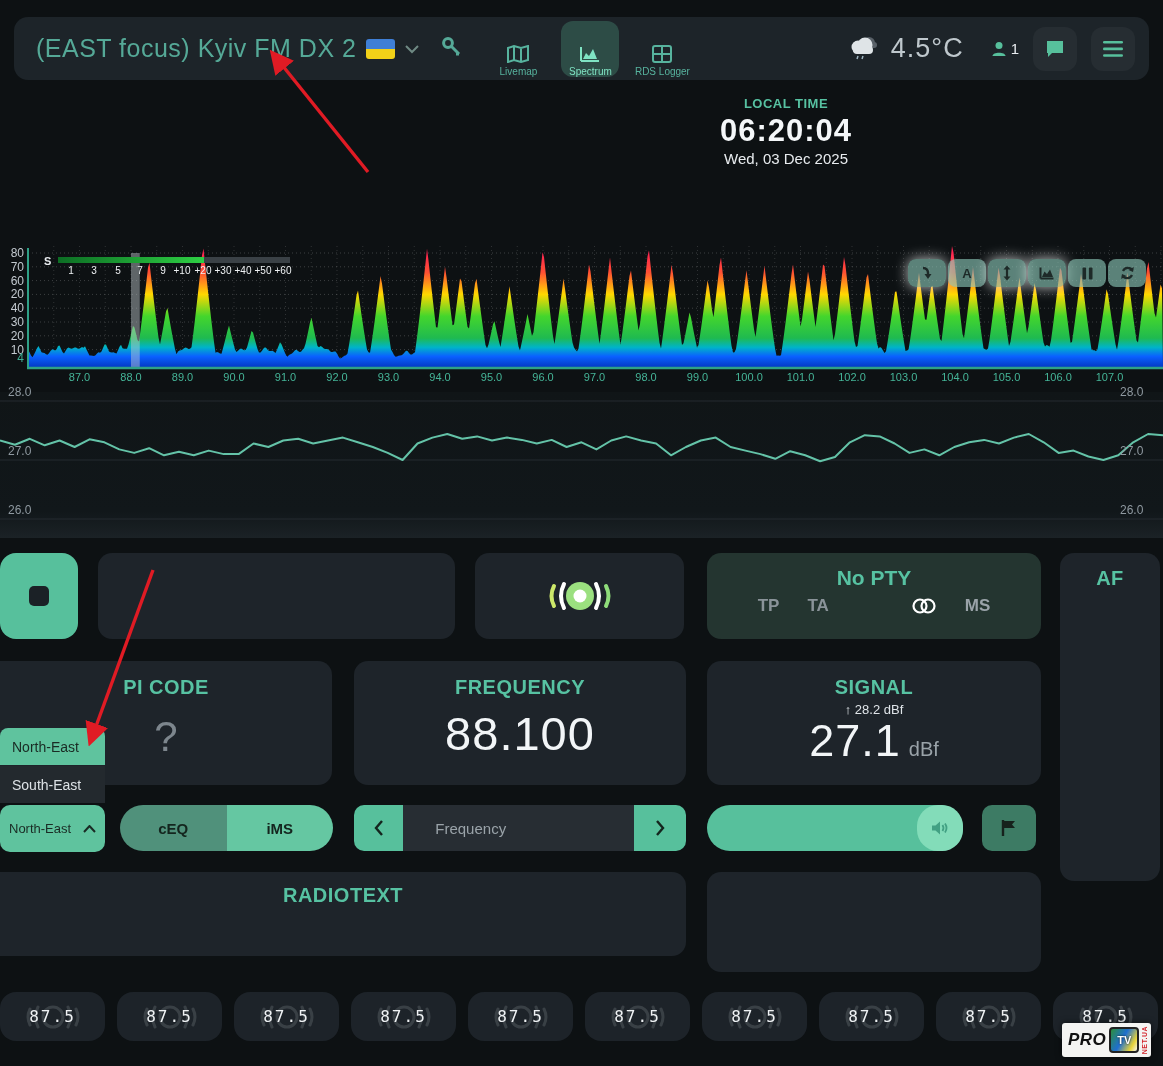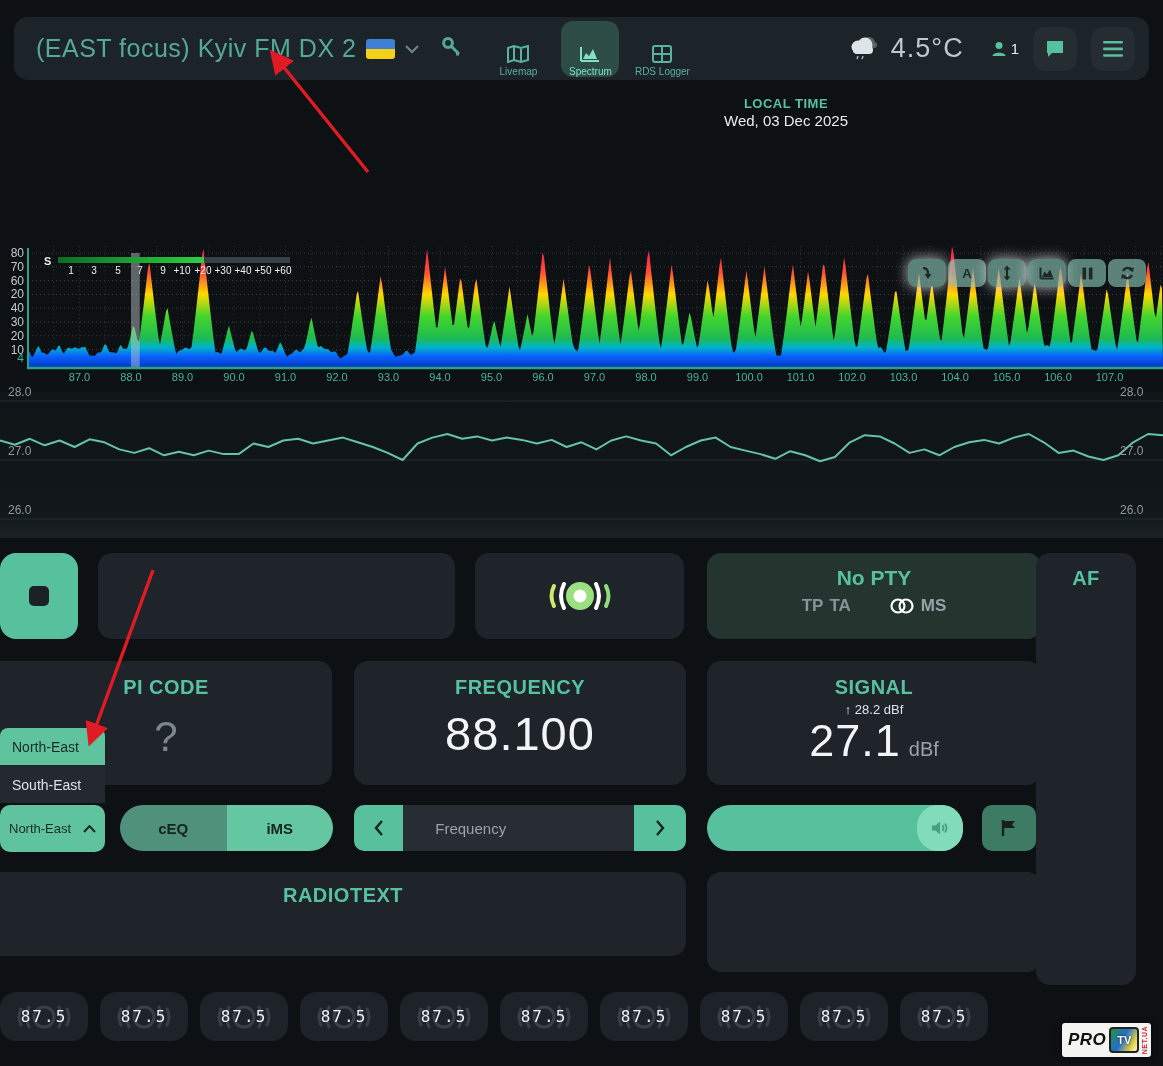--- a/index.html
+++ b/index.html
@@ -56,21 +56,21 @@
 
   
   .panel { position:absolute; background:#1e242a; border-radius:14px; }
   .ptitle { font-size:20px; font-weight:bold; color:#57c2a2; text-align:center; letter-spacing:.5px; }
   .stopbtn { position:absolute; left:0; top:553px; width:78px; height:86px; border:none;
              background:#57c09c; border-radius:16px; cursor:pointer; }
   .stopbtn .sq { width:20px; height:20px; border-radius:5px; background:#1b2126; margin:0 auto; }
   .pty-panel { position:absolute; left:707px; top:553px; width:334px; height:86px;
                background:#243530; border-radius:14px; text-align:center; }
   .pty-val { font-size:21px; font-weight:bold; color:#57c2a2; margin-top:13px; }
-  .pty-row { display:flex; align-items:center; justify-content:center; gap:6px; margin-top:6px; }
+  .pty-row { display:flex; align-items:center; justify-content:center; gap:28px; margin-top:6px; }
   .pty-row .fl { font-size:17px; font-weight:bold; color:#8a9399; }
   .pty-row .ms { font-size:17px; font-weight:bold; color:#9aa3a9; }
   .bigq { font-size:42px; color:#7d868d; text-align:center; margin-top:14px; }
   .bigfreq { font-size:47px; color:#f2f5f7; text-align:center; margin-top:7px; letter-spacing:1px; }
   .sigpeak { font-size:13px; color:#dfe4e8; text-align:center; margin-top:3px; }
   .sigval { text-align:center; margin-top:-2px; }
   .sigval .v { font-size:45px; color:#f2f5f7; letter-spacing:1px; }
   .sigval .u { font-size:20px; color:#9aa3a9; margin-left:8px; }
 
   
@@ -99,21 +99,21 @@
                    font-size:15px; padding-left:32px; font-family:"Liberation Sans", sans-serif; }
   .stepper input::placeholder { color:#9aa3a9; }
   .vol { position:absolute; left:707px; top:805px; width:256px; height:46px; background:#57c09c;
          border-radius:23px; cursor:pointer; }
   .vol .thumb { position:absolute; right:0; top:0; width:46px; height:46px; background:#83dcb9;
                 border-radius:21px; display:flex; align-items:center; justify-content:center; }
   .flagbtn { position:absolute; left:982px; top:805px; width:54px; height:46px; background:#3d7b64;
              border:none; border-radius:10px; cursor:pointer; display:flex; align-items:center; justify-content:center; }
 
   
-  .presets { position:absolute; left:0; top:992px; width:988px; display:flex; gap:12px; }
+  .presets { position:absolute; left:0; top:992px; width:1158px; display:flex; gap:12px; }
   .preset { position:relative; flex:1; height:49px; background:#1d2329; border:none; border-radius:16px;
             color:#eef1f3; font-family:"DejaVu Sans Mono", monospace; font-size:16px; letter-spacing:2px;
             cursor:pointer; overflow:hidden; }
   .preset svg { position:absolute; left:50%; top:50%; transform:translate(-50%,-50%); opacity:.16; }
   .preset span { position:relative; }
 
   
   .logo { position:absolute; left:1062px; top:1023px; height:34px; background:#f4f4f2; border-radius:3px;
           display:flex; align-items:center; padding:2px 3px 2px 6px; box-shadow:0 0 6px rgba(0,0,0,.6); }
   .logo .pro { font-size:17px; font-weight:bold; color:#111; letter-spacing:.5px; font-style:italic; }
@@ -202,20 +202,21 @@
             <rect y="0" width="20" height="2.6" rx="1.3" fill="#57c09c"></rect>
             <rect y="6.6" width="20" height="2.6" rx="1.3" fill="#57c09c"></rect>
             <rect y="13.2" width="20" height="2.6" rx="1.3" fill="#57c09c"></rect>
           </svg>
       </button>
     </div>
   </div>
 
   <div class="clock">
     <div class="lab">LOCAL TIME</div>
+    <div class="tm">06:20:04</div>
     <div class="dt">Wed, 03 Dec 2025</div>
   </div>
 
   <svg id="spectrum-svg" class="spec-wrap" width="1163" height="152" viewBox="0 0 1163 152">
     <defs>
       <linearGradient id="specgrad" x1="0" y1="13" x2="0" y2="128" gradientUnits="userSpaceOnUse">
         <stop offset="0" stop-color="#ff2450"></stop>
           <stop offset="0.17" stop-color="#ff5033"></stop>
         <stop offset="0.36" stop-color="#ffd800"></stop>
           <stop offset="0.55" stop-color="#44d62c"></stop>
@@ -422,21 +423,21 @@
       <span class="fl">TA</span>
       <span style="width:26px"></span>
       <svg width="26" height="16" viewBox="0 0 26 16">
           <circle cx="9" cy="8" r="6.5" fill="none" stroke="#ffffff" stroke-width="2.2"></circle>
           <circle cx="17" cy="8" r="6.5" fill="none" stroke="#ffffff" stroke-width="2.2"></circle>
         </svg>
       <span class="ms">MS</span>
     </div>
   </div>
 
-  <div class="panel" style="left:1036px; top:553px; width:100px; height:432px;">
+  <div class="panel" style="left:1060px; top:553px; width:100px; height:328px;">
     <div class="ptitle" style="margin-top:14px;">AF</div>
   </div>
 
   <div class="panel" style="left:0; top:661px; width:332px; height:124px; border-radius:0 14px 14px 0;">
     <div class="ptitle" style="margin-top:15px;">PI CODE</div>
     <div class="bigq">?</div>
   </div>
 
   <div class="panel" style="left:354px; top:661px; width:332px; height:124px;">
     <div class="ptitle" style="margin-top:15px;">FREQUENCY</div>

